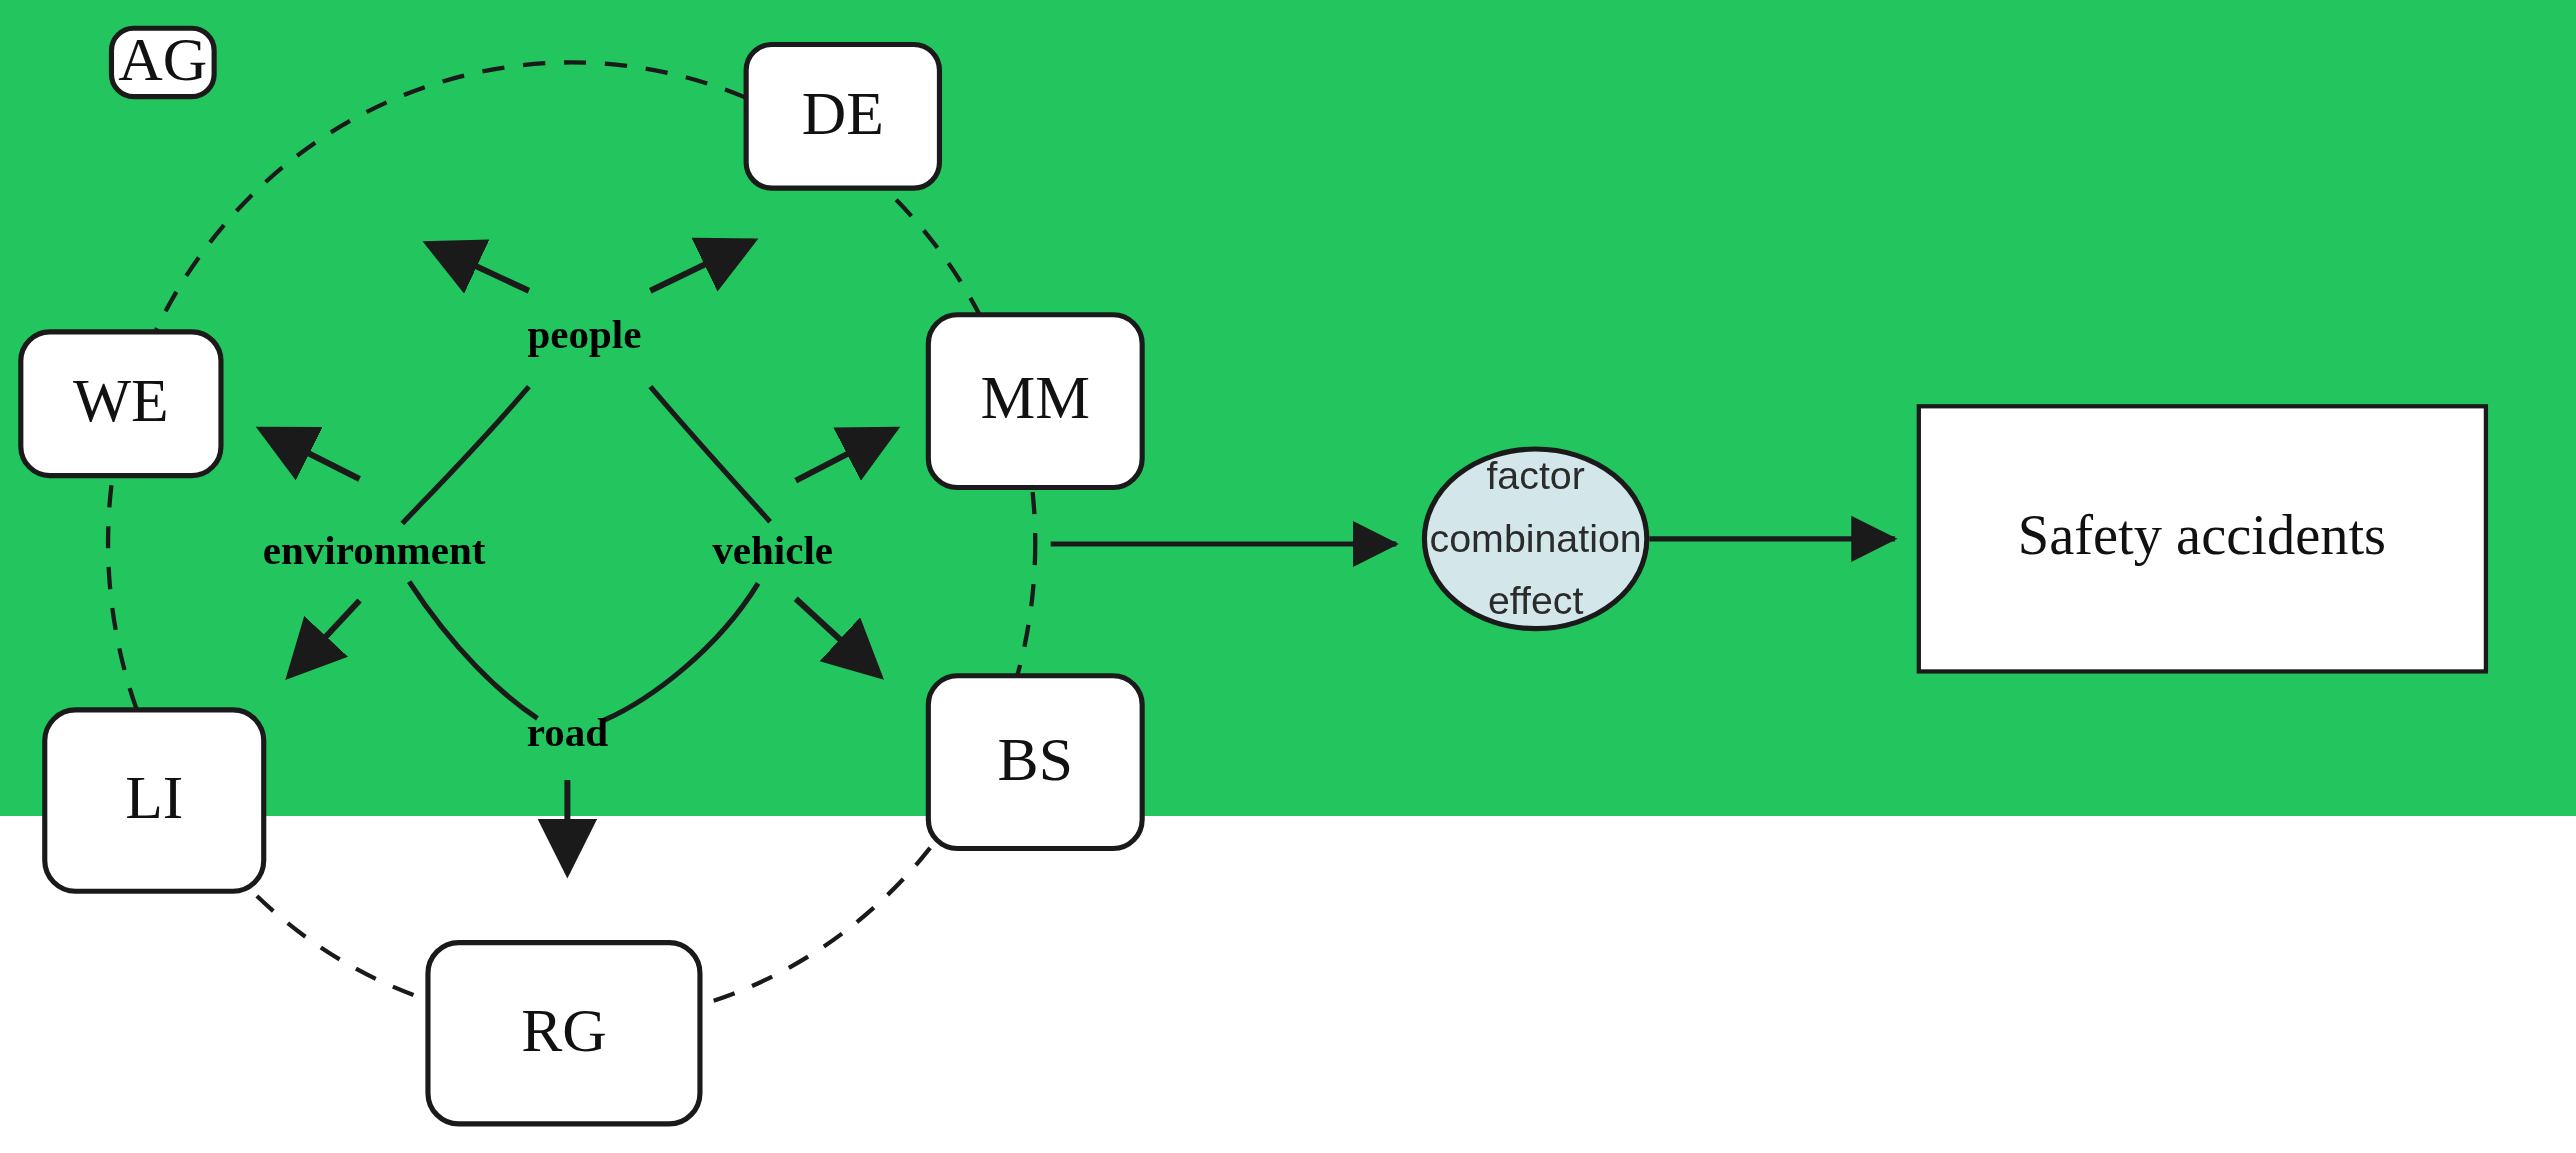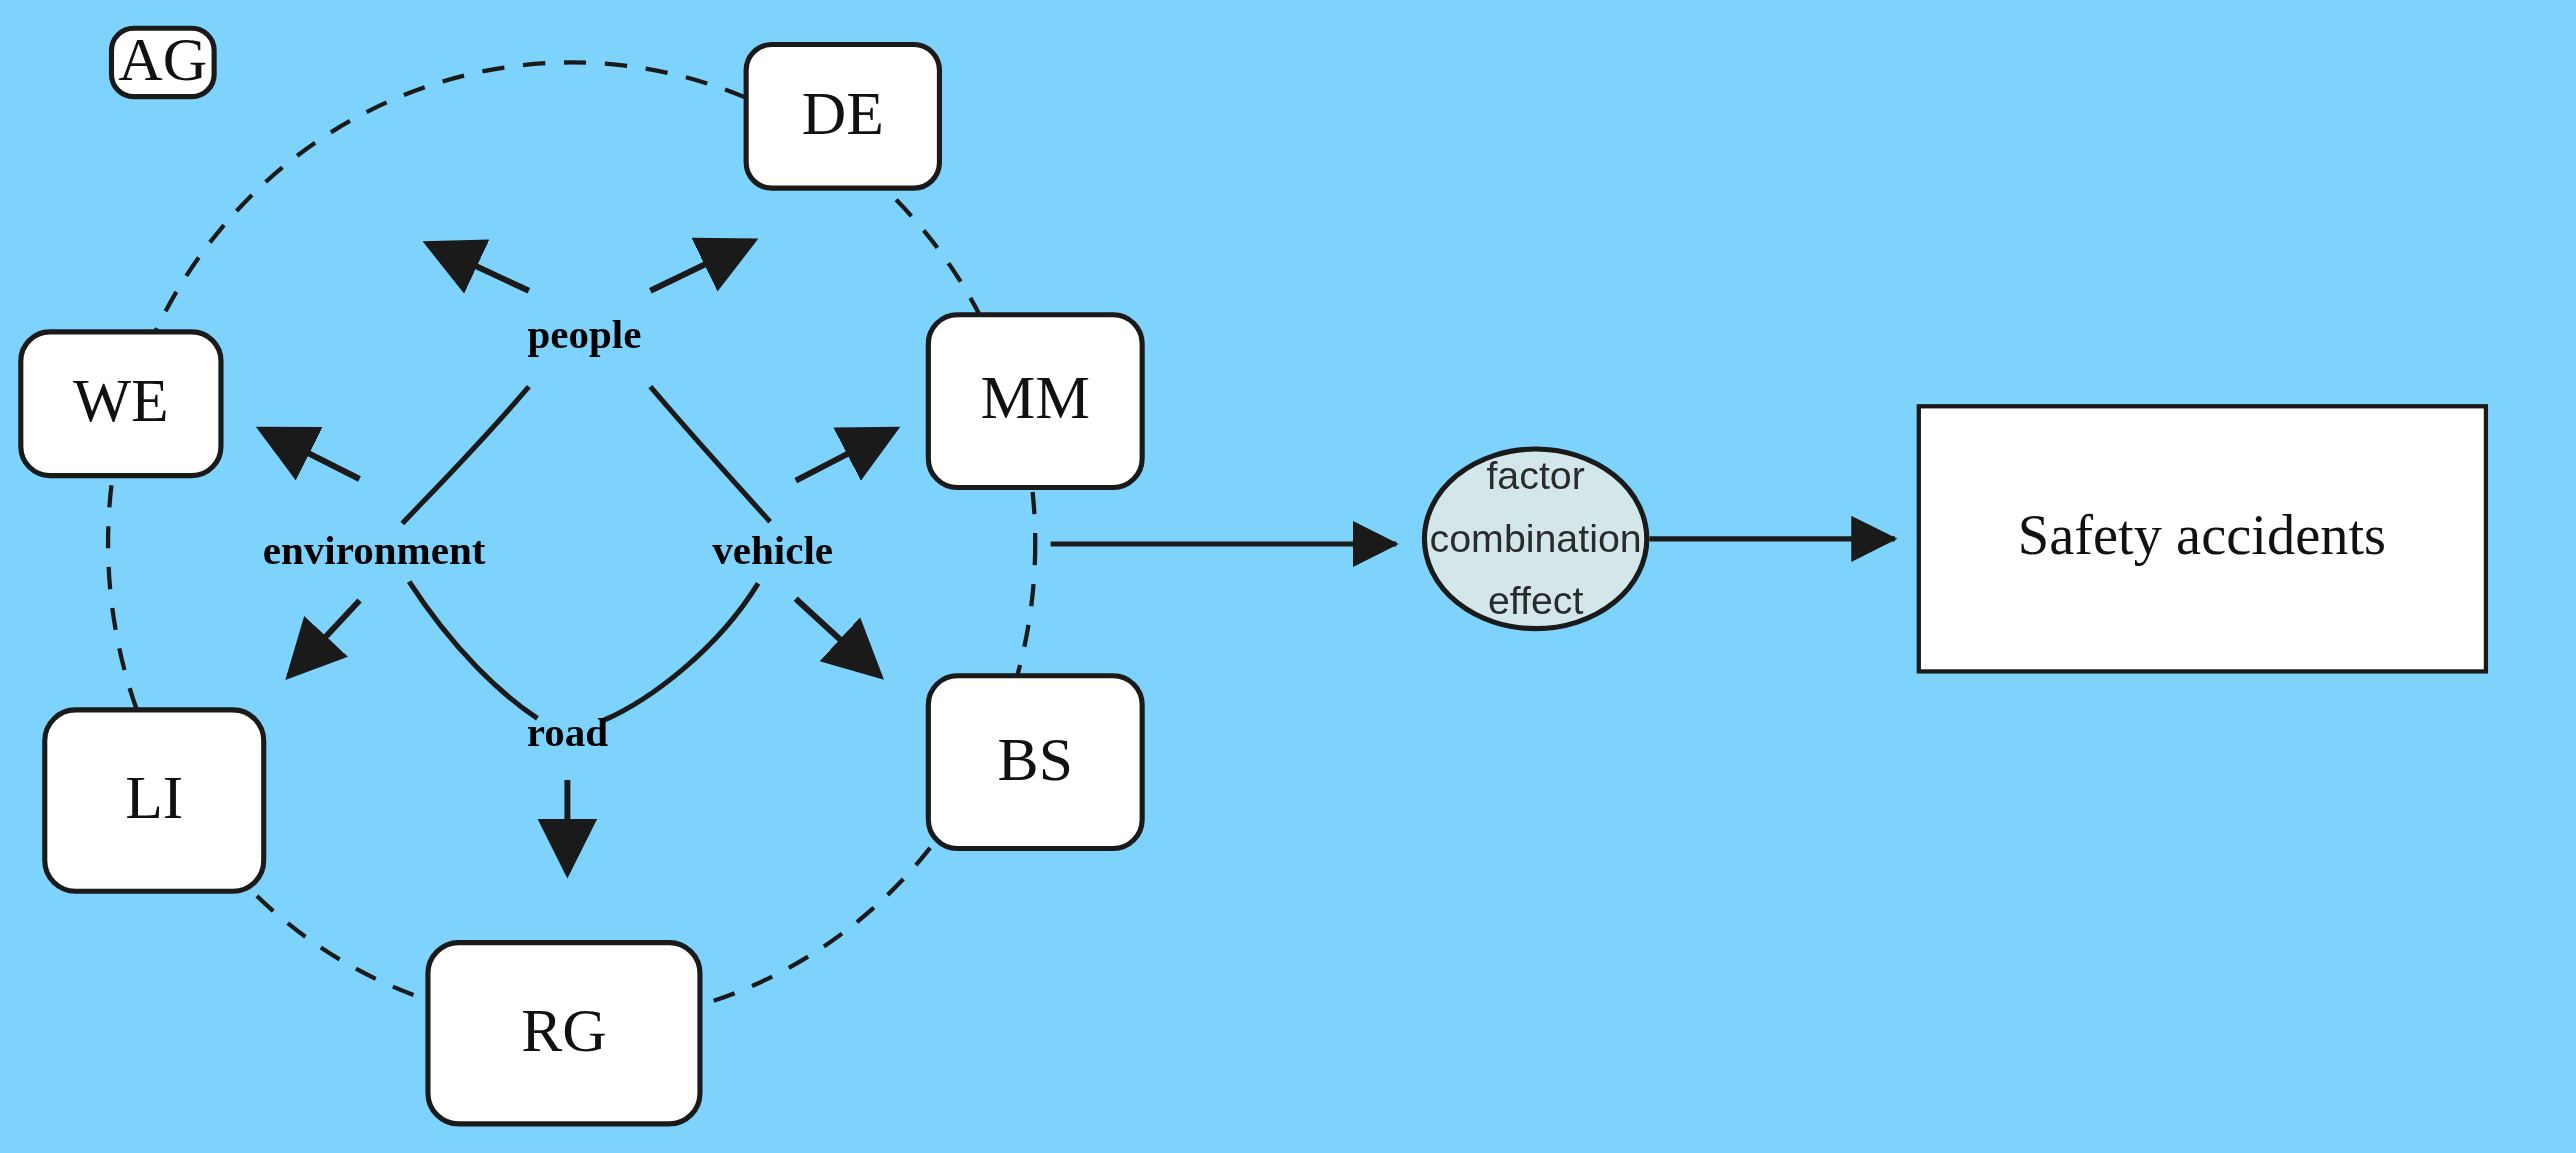--- a/index.html
+++ b/index.html
@@ -1,18 +1,18 @@
 <!DOCTYPE html>
 <html style="font-size:13.7px"><head>
 <meta charset="utf-8">
 <style>
   html,body{margin:0;padding:0;background:#ffffff;}
   body{width:2576px;height:1153px;overflow:hidden;
        font-family:"Liberation Serif",serif;}
-  #stage{position:relative;width:2576px;height:1153px;background:#7dd3fc;}
+  #stage{position:relative;width:2576px;height:816px;background:#22c55e;}
   svg#canvas{position:absolute;left:0;top:0;width:2576px;height:1153px;}
   .node-label{font-family:"Liberation Serif",serif;font-size:72px;fill:#111;
               text-anchor:middle;dominant-baseline:middle;}
   .mid-label{font-family:"Liberation Serif",serif;font-weight:bold;font-size:48px;
              fill:#000;text-anchor:middle;dominant-baseline:middle;}
   .ell-label{font-family:"Liberation Sans",sans-serif;font-size:46px;fill:#2b2b2b;
              text-anchor:middle;}
   .outcome-label{font-family:"Liberation Serif",serif;font-size:66px;fill:#111;
                  text-anchor:middle;dominant-baseline:middle;}
   .node-box{fill:#ffffff;stroke:#1a1a1a;stroke-width:6;}

